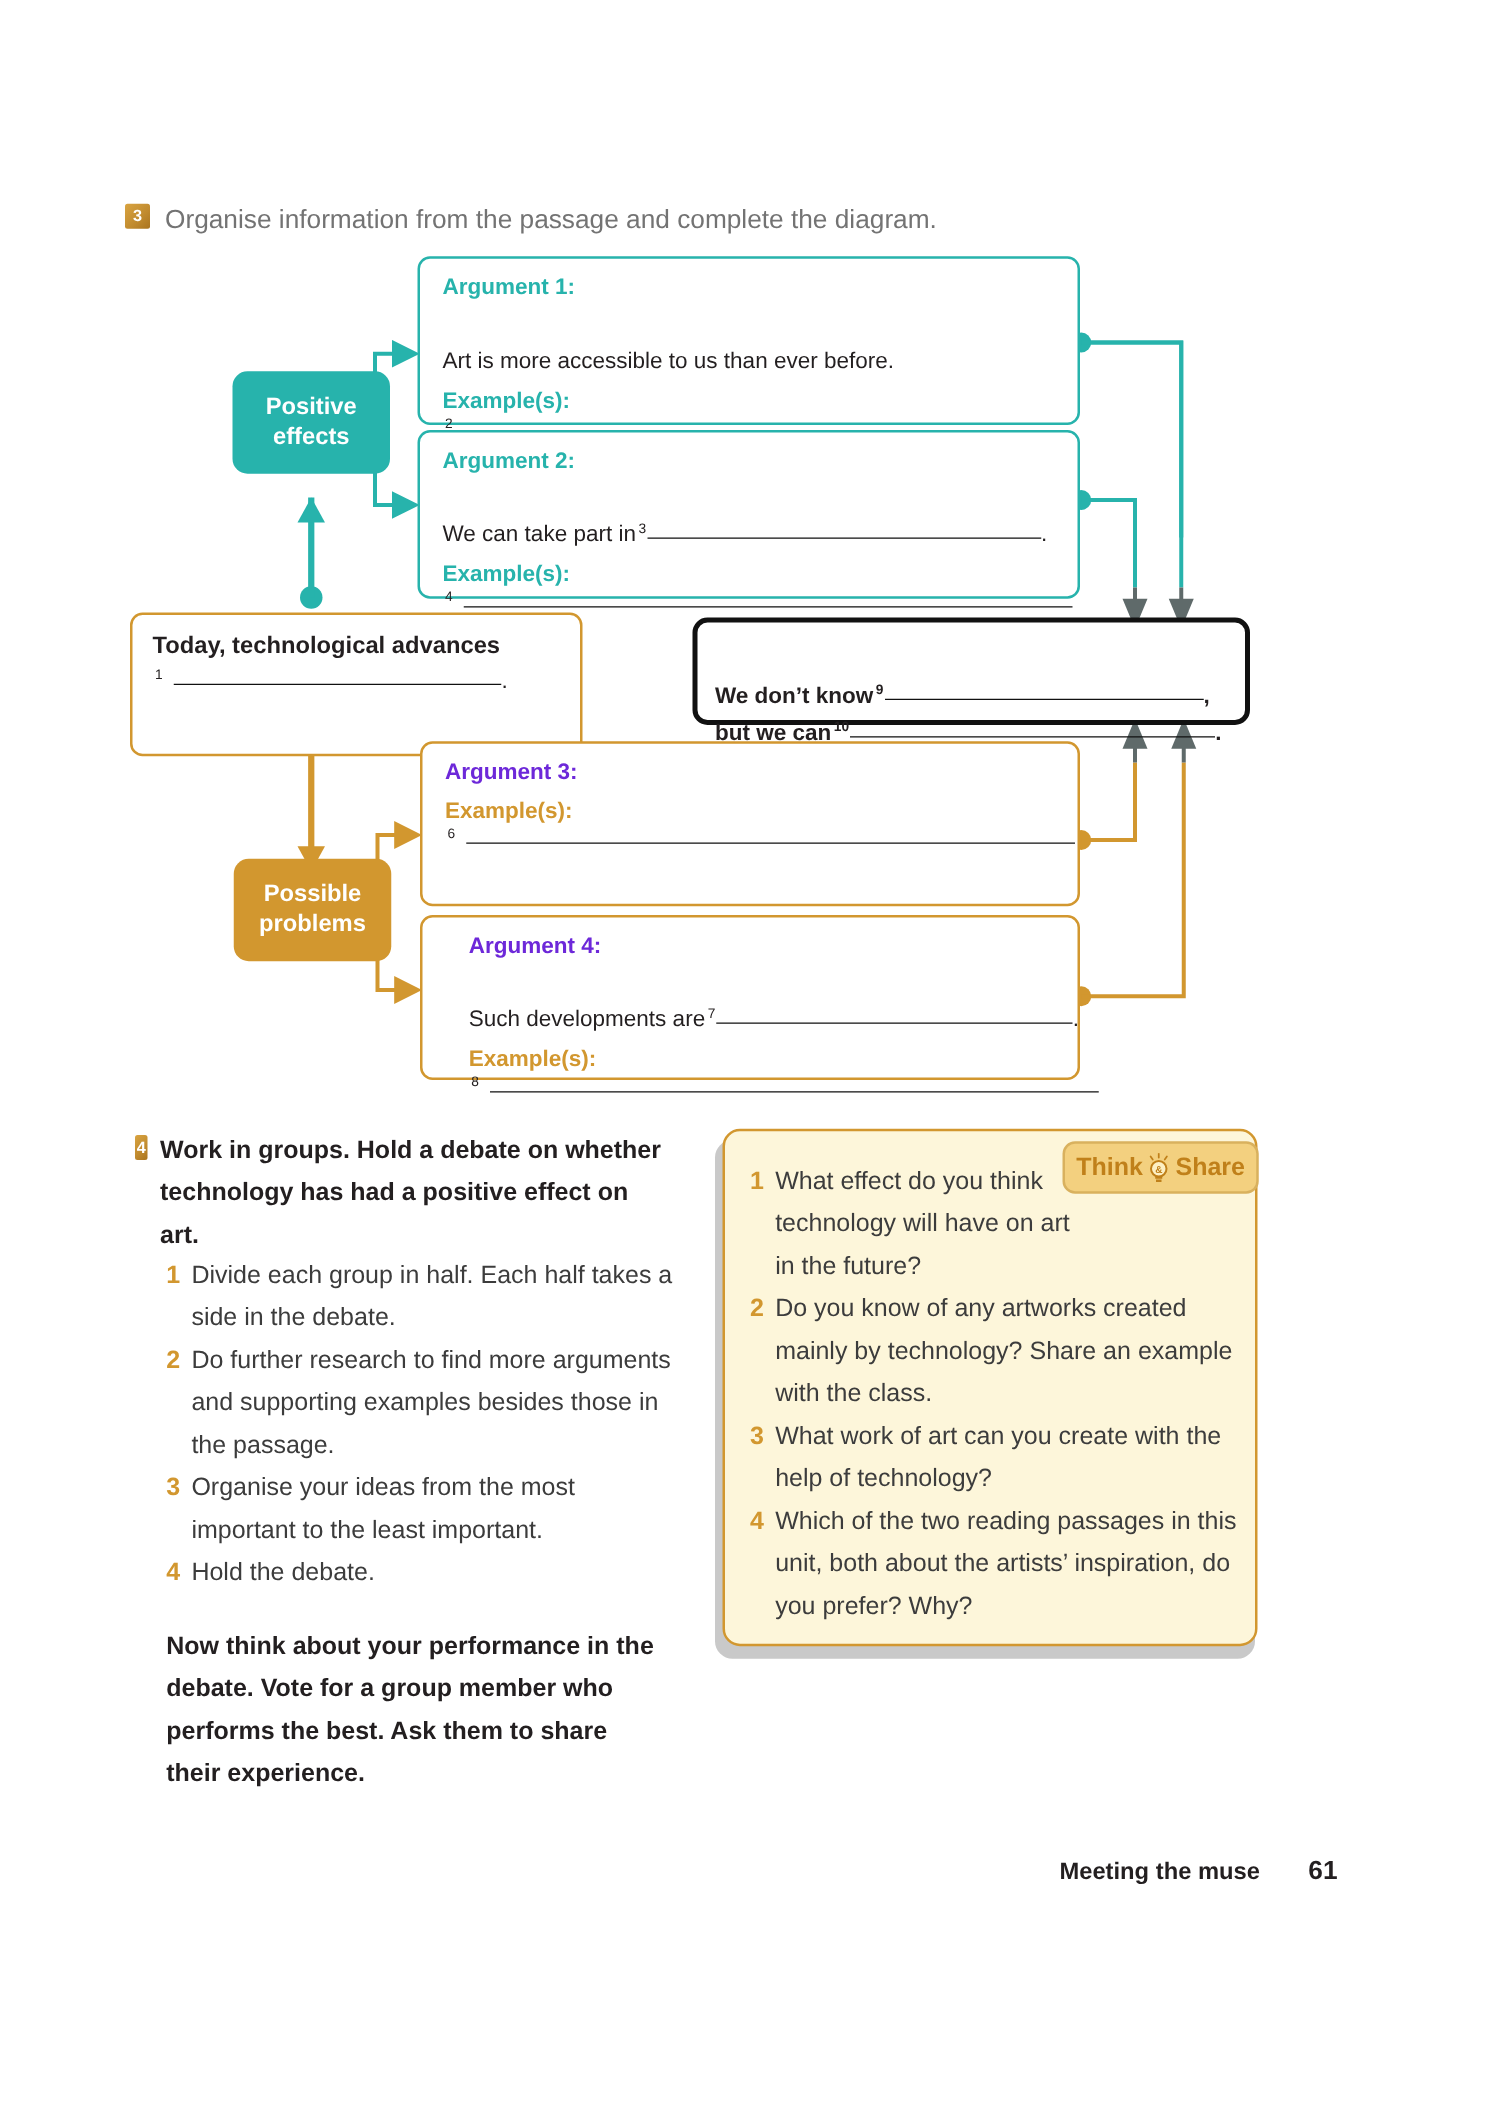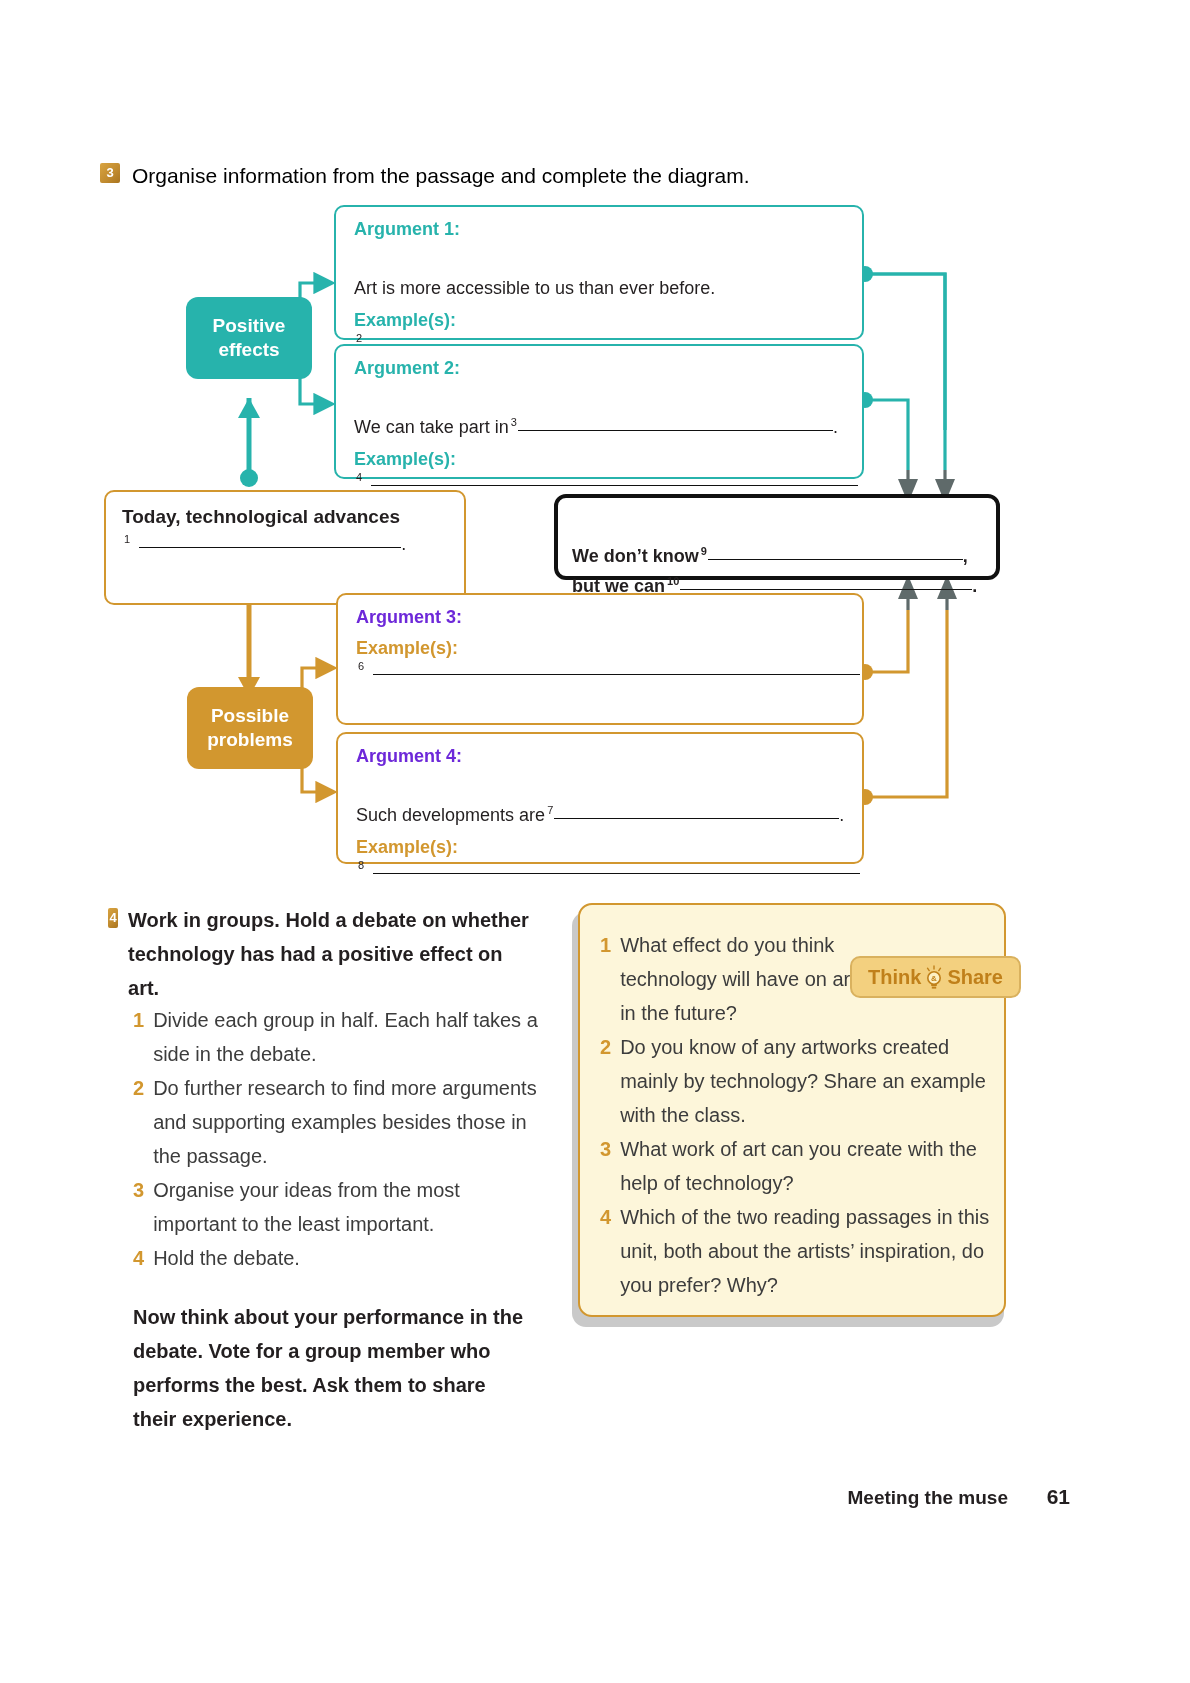--- a/index.html
+++ b/index.html
@@ -37,21 +37,21 @@
     position: absolute;
     left: 100px; top: 163px;
     width: 900px;
     display: flex;
     align-items: flex-start;
     gap: 12px;
   }
   .ex3-head .ex-text {
     font-size: 21px;
     line-height: 26px;
-    color: #000000;
+    color: #737373;
   }
 
   
   .node {
     position: absolute;
     box-sizing: border-box;
     border-radius: 10px;
     background: #ffffff;
   }
   .node.teal   { border: 2.5px solid #27b3ac; }
@@ -177,33 +177,32 @@
     left: 578px; top: 903px;
     width: 428px; height: 414px;
     box-sizing: border-box;
     background: #fdf6da;
     border: 2.5px solid #d2972f;
     border-radius: 14px;
   }
   .ts-tab {
     position: absolute;
     left: 850px; top: 913px;
-    width: 171px; height: 42px;
+    width: 157px; height: 42px;
     box-sizing: border-box;
     background: #f3d07f;
     border: 2px solid #d9b15e;
     border-radius: 10px;
     display: flex;
     align-items: center;
     justify-content: center;
     gap: 2px;
     color: #c0801a;
     font-weight: bold;
     font-size: 20px;
-    margin-top: 43px;
   }
   .bulb-icon { display: inline-block; width: 22px; height: 26px; position: relative; top: 1px; }
 
   .ts-list {
     position: absolute;
     left: 600px; top: 928px;
     width: 390px;
   }
   .ts-li {
     display: flex;
@@ -360,21 +359,21 @@
     </div>
   </div>
 
   <div class="pill orange" style="left:187px; top:687px; width:126px; height:82px;">
     <div>
       <div>Possible</div>
       <div>problems</div>
     </div>
   </div>
 
-  <div class="node orange" style="left:336px; top:732px; width:528px; height:132px;">
+  <div class="node orange" style="left:336px; top:732px; width:528px; height:132px;padding-left:19px;">
     <div class="node-inner">
       <div class="arg-title orange">Argument 4:</div>
       <div class="arg-body">
         <span>Such developments are</span><span class="sup">7</span><span class="rule" style="width:285px;"></span><span>.</span>
       </div>
       <div class="ex-label orange">Example(s):</div>
       <div class="blank-row">
         <span class="sup">8</span>
         <span class="rule" style="width:487px;"></span>
       </div>

